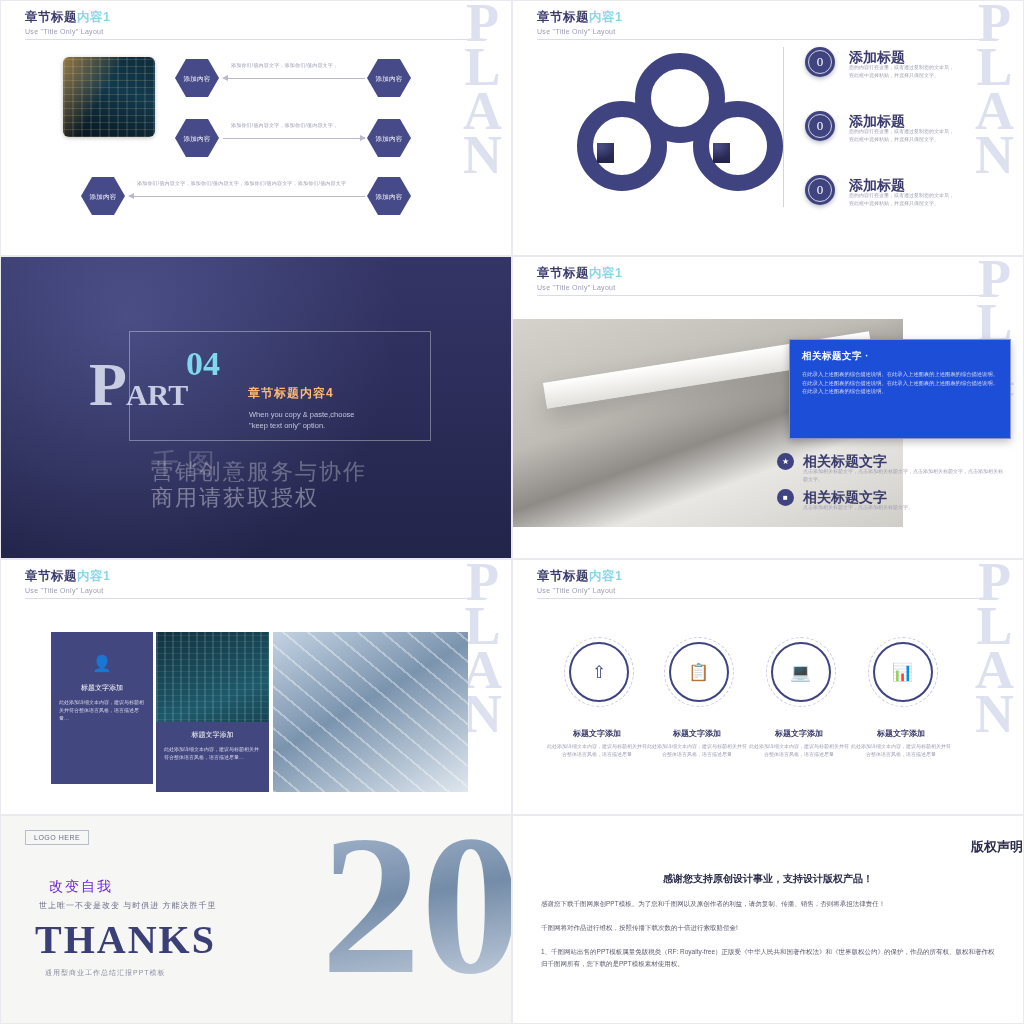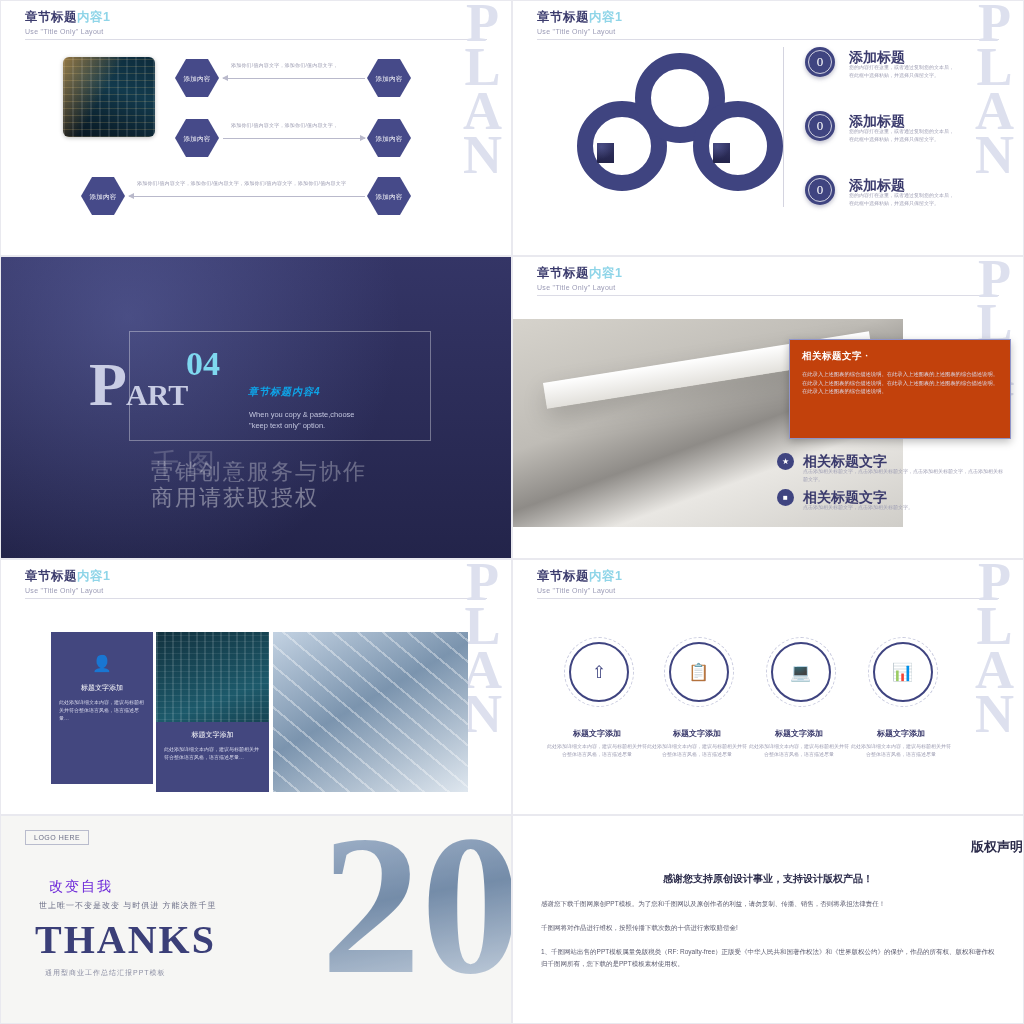--- a/index.html
+++ b/index.html
@@ -50,31 +50,31 @@
   .dark:before{content:"";position:absolute;inset:0;
     background:
       linear-gradient(115deg,rgba(255,255,255,.07) 0 1px,rgba(0,0,0,0) 1px 14px),
       linear-gradient(65deg,rgba(255,255,255,.05) 0 1px,rgba(0,0,0,0) 1px 18px),
       radial-gradient(circle at 25% 20%,rgba(120,130,200,.35),rgba(0,0,0,0) 60%),
       linear-gradient(180deg,#343566,#23244a);}
   .frame{position:absolute;left:128px;top:74px;width:300px;height:108px;border:1px solid rgba(255,255,255,.35);}
   .part{position:absolute;left:88px;top:92px;font-family:"Liberation Serif",serif;font-size:62px;font-weight:bold;color:#c9cde4;letter-spacing:-1px;}
   .part .sm{font-size:30px;letter-spacing:0;}
   .num04{position:absolute;left:185px;top:88px;font-family:"Liberation Serif",serif;font-size:34px;font-weight:bold;color:#7fd8ef;}
-  .ptitle{position:absolute;left:247px;top:128px;font-size:10px;color:#0ea5e9;font-weight:bold;letter-spacing:1px;font-style:italic;}
+  .ptitle{position:absolute;left:247px;top:128px;font-size:12px;color:#fdba74;font-weight:bold;letter-spacing:1px;}
   .psub{position:absolute;left:248px;top:152px;font-size:7.5px;color:#c3c6de;line-height:11px;}
   .qmark{position:absolute;left:150px;top:188px;font-size:28px;color:rgba(255,255,255,.18);letter-spacing:8px;font-family:Liberation Sans, sans-serif;}
   .watermark-cn{position:absolute;left:150px;top:200px;font-size:22px;color:rgba(255,255,255,.30);letter-spacing:2px;}
   .watermark-cn2{position:absolute;left:150px;top:226px;font-size:22px;color:rgba(255,255,255,.38);letter-spacing:2px;text-align:right;}
   
   .photo2{position:absolute;left:0;top:62px;width:390px;height:208px;
     background:linear-gradient(160deg,#d6d3cc 0%,#bfbcb6 38%,#8e8b87 55%,#e9e7e3 70%,#cfcdc8 100%);}
   .photo2:after{content:"";position:absolute;left:30px;top:38px;width:330px;height:26px;transform:rotate(-9deg);
     background:linear-gradient(180deg,#ffffff,#e2e0db);box-shadow:0 10px 24px rgba(0,0,0,.18);}
-  .panel{position:absolute;right:12px;top:82px;width:222px;height:100px;background:#c2410c;border:1px solid #8e93c8;color:#fff;padding:10px 12px;box-sizing:border-box;
+  .panel{position:absolute;right:12px;top:82px;width:222px;height:100px;background:#1d4ed8;border:1px solid #8e93c8;color:#fff;padding:10px 12px;box-sizing:border-box;
     box-shadow:0 3px 8px rgba(0,0,0,.25);}
   .panel h4{margin:0 0 7px;font-size:9.5px;letter-spacing:.5px;}
   .panel p{margin:0;font-size:5.3px;line-height:8.5px;color:#dcdcec;}
   .licon{position:absolute;width:17px;height:17px;border-radius:50%;background:#3f4480;color:#fff;display:flex;align-items:center;justify-content:center;font-size:8px;}
   
   .card5{position:absolute;background:#43477f;color:#fff;box-sizing:border-box;padding:8px;}
   .card5 .ttl{font-size:7px;text-align:center;margin-bottom:5px;}
   .card5 .bd{font-size:5px;line-height:8px;color:#d6d7ea;}
   
   .cring{position:absolute;width:56px;height:56px;border-radius:50%;border:2.5px solid #3f4480;display:flex;align-items:center;justify-content:center;}

